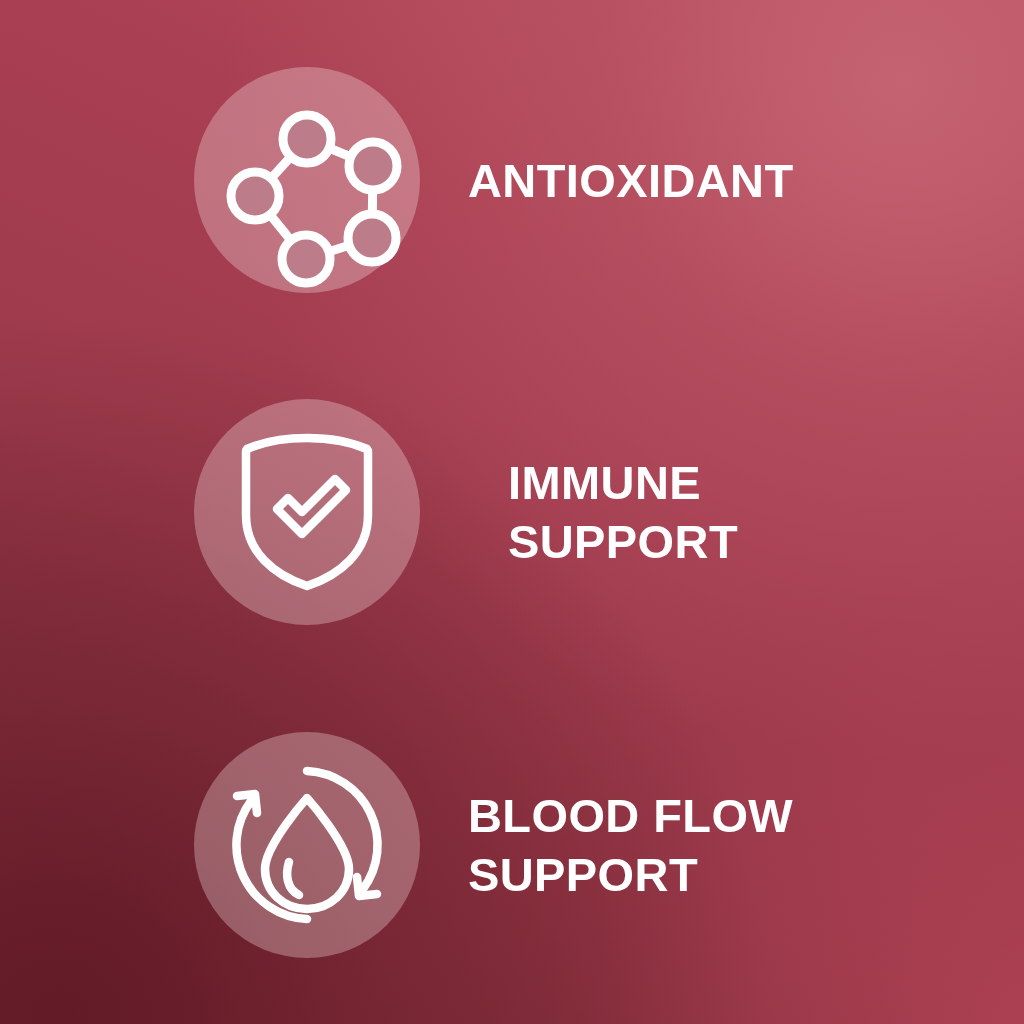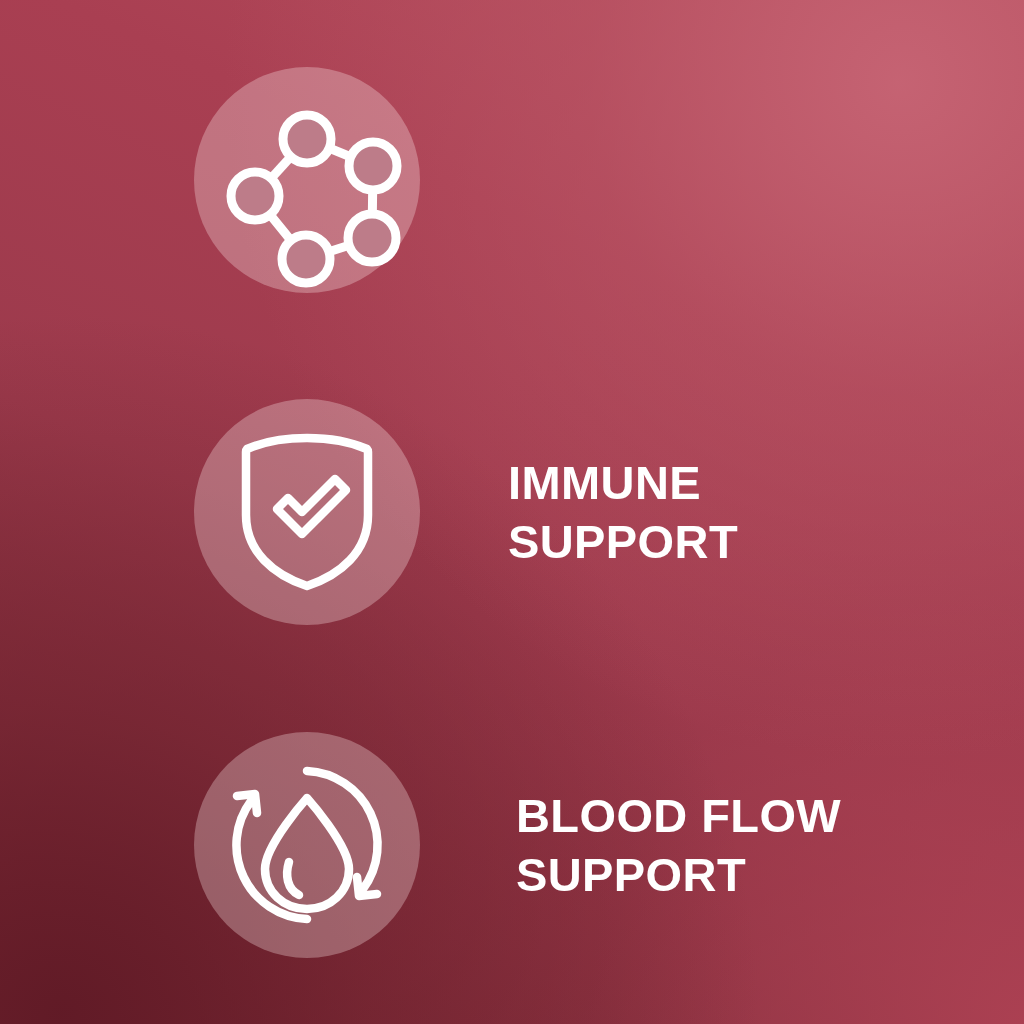--- a/index.html
+++ b/index.html
@@ -31,21 +31,21 @@
   .feature-row {
     position: absolute;
     left: 0;
     width: 100%;
     height: 260px;
     display: flex;
     align-items: center;
   }
   .feature-row.r1 { top: 50px; }
   .feature-row.r2 { top: 382px; gap: 40px; }
-  .feature-row.r3 { top: 715px; gap: 48px; }
+  .feature-row.r3 { top: 715px; }
 
   .badge {
     position: relative;
     margin-left: 194px;
     width: 226px;
     height: 226px;
     border-radius: 50%;
     background: rgba(255, 238, 240, 0.30);
     flex: 0 0 auto;
     display: flex;
@@ -87,20 +87,21 @@
             <line x1="28" y1="101" x2="80" y2="44"></line>
 
             <circle cx="80" cy="44" r="24" fill="#BD7C89"></circle>
             <circle cx="146" cy="71" r="24" fill="#BD7C89"></circle>
             <circle cx="145" cy="143" r="24" fill="#BD7C89"></circle>
             <circle cx="79" cy="164" r="24" fill="#BD7C89"></circle>
             <circle cx="28" cy="101" r="24" fill="#BD7C89"></circle>
           </svg>
         </span>
       </div>
+      <div class="feature-label">ANTIOXIDANT</div>
     </div>
 
     <div class="feature-row r2">
       <div class="badge">
         <span>
           <svg width="132" height="158" viewBox="0 0 132 158" fill="none" stroke="#FFFFFF" stroke-width="8.5" stroke-linecap="round" stroke-linejoin="round">
 
             <path d="M66 5
                      C 44 5, 22 9, 6 16
                      C 6 16, 5 17, 5 19

